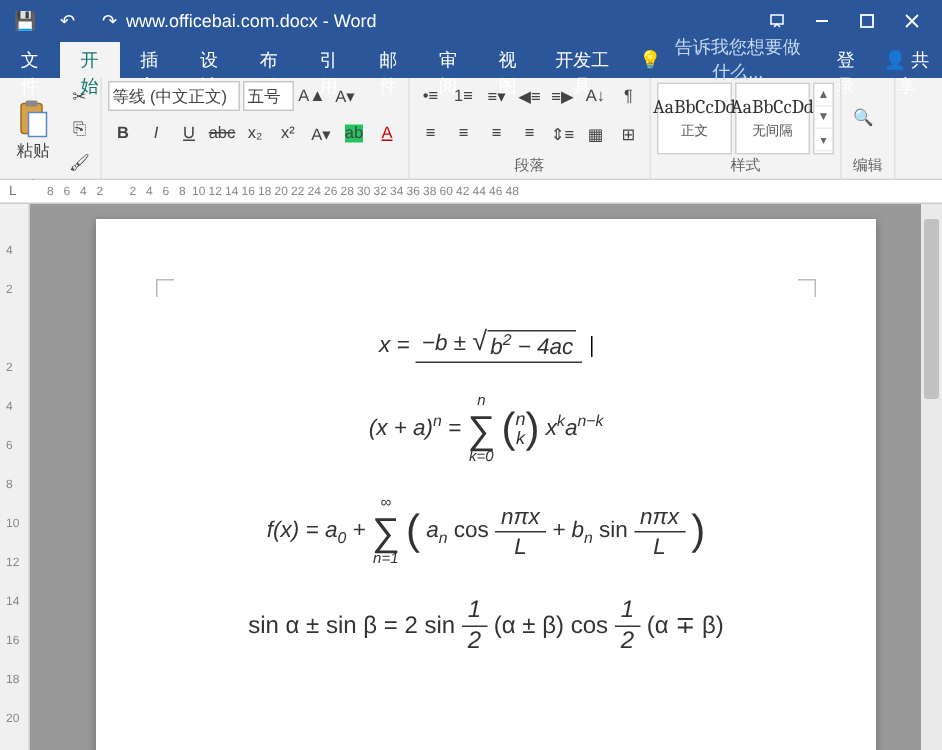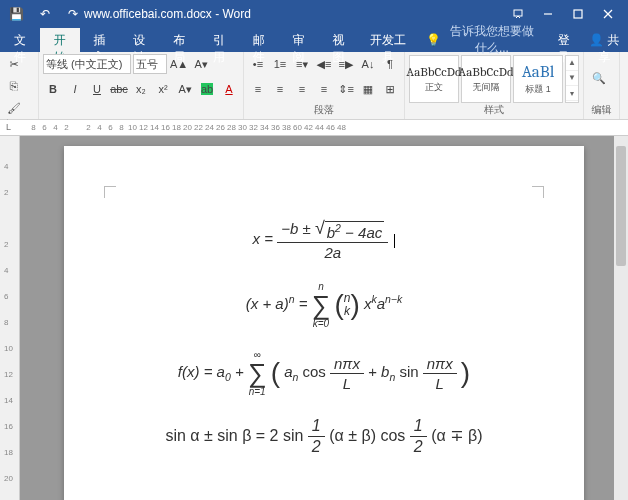--- a/index.html
+++ b/index.html
@@ -127,20 +127,30 @@
   <div class="spacer"></div>
   <div class="right">
     <div class="tab">登录</div>
     <div class="tab"><span>👤</span> <span>共享</span></div>
   </div>
 </div>
 
 <div class="ribbon">
   <div class="ribbon-group">
     <div class="body">
+      <div class="big-btn">
+        <div class="icon-box">
+            <svg width="24" height="26">
+              <rect x="4" y="3" width="14" height="20" rx="2" fill="#d8a24a" stroke="#9a6c20"></rect>
+              <rect x="7" y="1" width="8" height="4" rx="1" fill="#888"></rect>
+              <rect x="9" y="9" width="12" height="16" fill="#fff" stroke="#5a8ac6"></rect>
+            </svg>
+          </div>
+        <span>粘贴</span>
+      </div>
       <div style="display:flex;flex-direction:column;gap:2px">
         <div class="small-btn">✂</div>
         <div class="small-btn">⎘</div>
         <div class="small-btn">🖌</div>
       </div>
     </div>
     <div class="label">剪贴板</div>
   </div>
 
   <div class="ribbon-group" style="min-width:160px">
@@ -196,24 +206,20 @@
   <div class="ribbon-group">
     <div class="body">
       <div class="style-gallery">
         <div class="style-item">
           <div class="sample">AaBbCcDd</div>
           <div class="name">正文</div>
         </div>
         <div class="style-item">
           <div class="sample">AaBbCcDd</div>
           <div class="name">无间隔</div>
-        </div>
-        <div class="style-item">
-          <div class="sample" style="font-size:17px;color:#2e74b5">AaBl</div>
-          <div class="name">标题 1</div>
         </div>
         <div class="style-more">
             <div>▲</div>
             <div>▼</div>
             <div>▾</div>
           </div>
       </div>
     </div>
     <div class="label">样式</div>
   </div>
@@ -286,21 +292,20 @@
       <div class="eq">
         <span>x</span><span> = </span>
         <span class="frac">
           <span class="num">
             <span>−b ± </span>
             <span class="sqrt">
                 <span class="rad">√</span>
                 <span class="arg"><span>b</span><sup>2</sup><span> − 4ac</span></span>
               </span>
           </span>
-          <span class="den">2a</span>
         </span>
         <span class="cursor"></span>
       </div>
 
       <div class="eq">
         <span>(x + a)</span><sup>n</sup><span> = </span>
         <span class="limits">
             <span>n</span>
             <span class="big">∑</span>
             <span>k=0</span>

